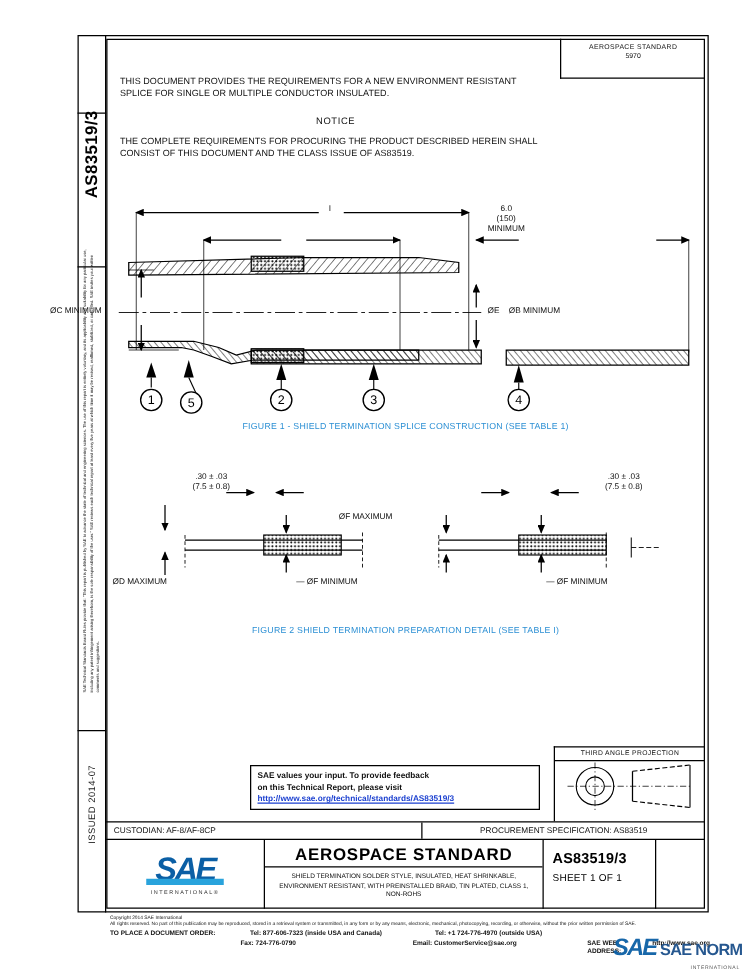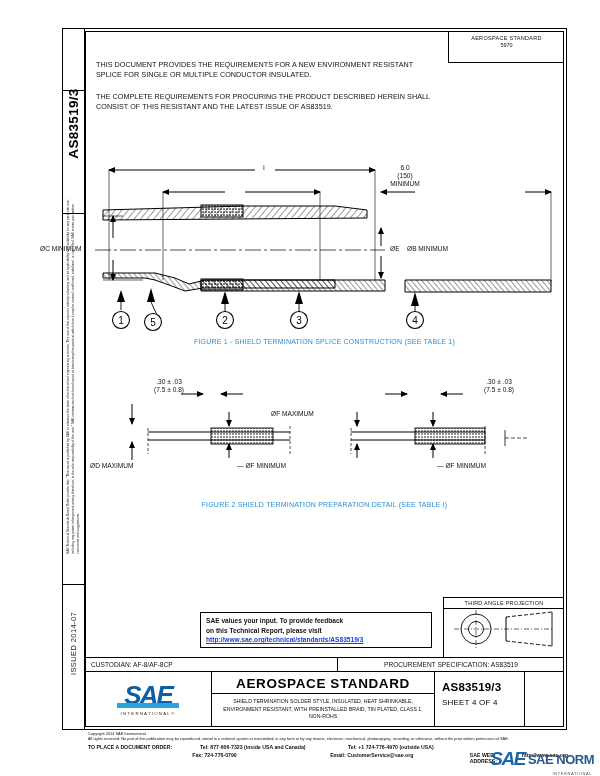--- a/index.html
+++ b/index.html
@@ -295,21 +295,22 @@
     <span>ISSUED 2014-07</span>
   </div>
 
   <div class="rev-box">
     <div class="l1">AEROSPACE STANDARD</div>
     <div class="l2">5970</div>
   </div>
 
   <div class="head-text">
     <div class="head-body">THIS DOCUMENT PROVIDES THE REQUIREMENTS FOR A NEW ENVIRONMENT RESISTANT SPLICE FOR SINGLE OR MULTIPLE CONDUCTOR INSULATED.</div>
-    <div class="head-body">THE COMPLETE REQUIREMENTS FOR PROCURING THE PRODUCT DESCRIBED HEREIN SHALL CONSIST OF THIS RESISTANT AND THE LATEST ISSUE OF AS83519.</div>
+    <div class="head-title">NOTICE</div>
+    <div class="head-body">THE COMPLETE REQUIREMENTS FOR PROCURING THE PRODUCT DESCRIBED HEREIN SHALL CONSIST OF THIS DOCUMENT AND THE CLASS ISSUE OF AS83519.</div>
   </div>
 
   <div class="fig1">
     <svg width="479" height="175" viewBox="0 0 479 175">
       <defs>
         <pattern id="hatchA" width="5" height="5" patternUnits="userSpaceOnUse" patternTransform="rotate(40)">
           <line x1="0" y1="0" x2="0" y2="5" stroke="#000" stroke-width="0.8"></line>
         </pattern>
         <pattern id="hatchB" width="4" height="4" patternUnits="userSpaceOnUse" patternTransform="rotate(-40)">
           <line x1="0" y1="0" x2="0" y2="4" stroke="#000" stroke-width="0.8"></line>
@@ -490,21 +491,21 @@
       <div class="sae-logo">SAE</div>
       <div class="sae-logo-bar"></div>
       <div class="sae-sub">INTERNATIONAL®</div>
     </div>
     <div class="tb-desc">
       <div class="as-title">AEROSPACE STANDARD</div>
       <div class="as-body">SHIELD TERMINATION SOLDER STYLE, INSULATED, HEAT SHRINKABLE, ENVIRONMENT RESISTANT, WITH PREINSTALLED BRAID, TIN PLATED, CLASS 1, NON-ROHS</div>
     </div>
     <div class="tb-num">
       <div class="n1">AS83519/3</div>
-      <div class="n2">SHEET 4 OF 4</div>
+      <div class="n2">SHEET 1 OF 1</div>
     </div>
     <div class="tb-blank"></div>
   </div>
 
   <div class="footer">
     <div class="f-copy">Copyright 2014 SAE International</div>
     <div class="f-copy">All rights reserved. No part of this publication may be reproduced, stored in a retrieval system or transmitted, in any form or by any means, electronic, mechanical, photocopying, recording, or otherwise, without the prior written permission of SAE.</div>
     <div class="f-order">
       <div class="f-c1">TO PLACE A DOCUMENT ORDER:</div>
       <div class="f-c2">Tel: 877-606-7323 (inside USA and Canada)</div>

